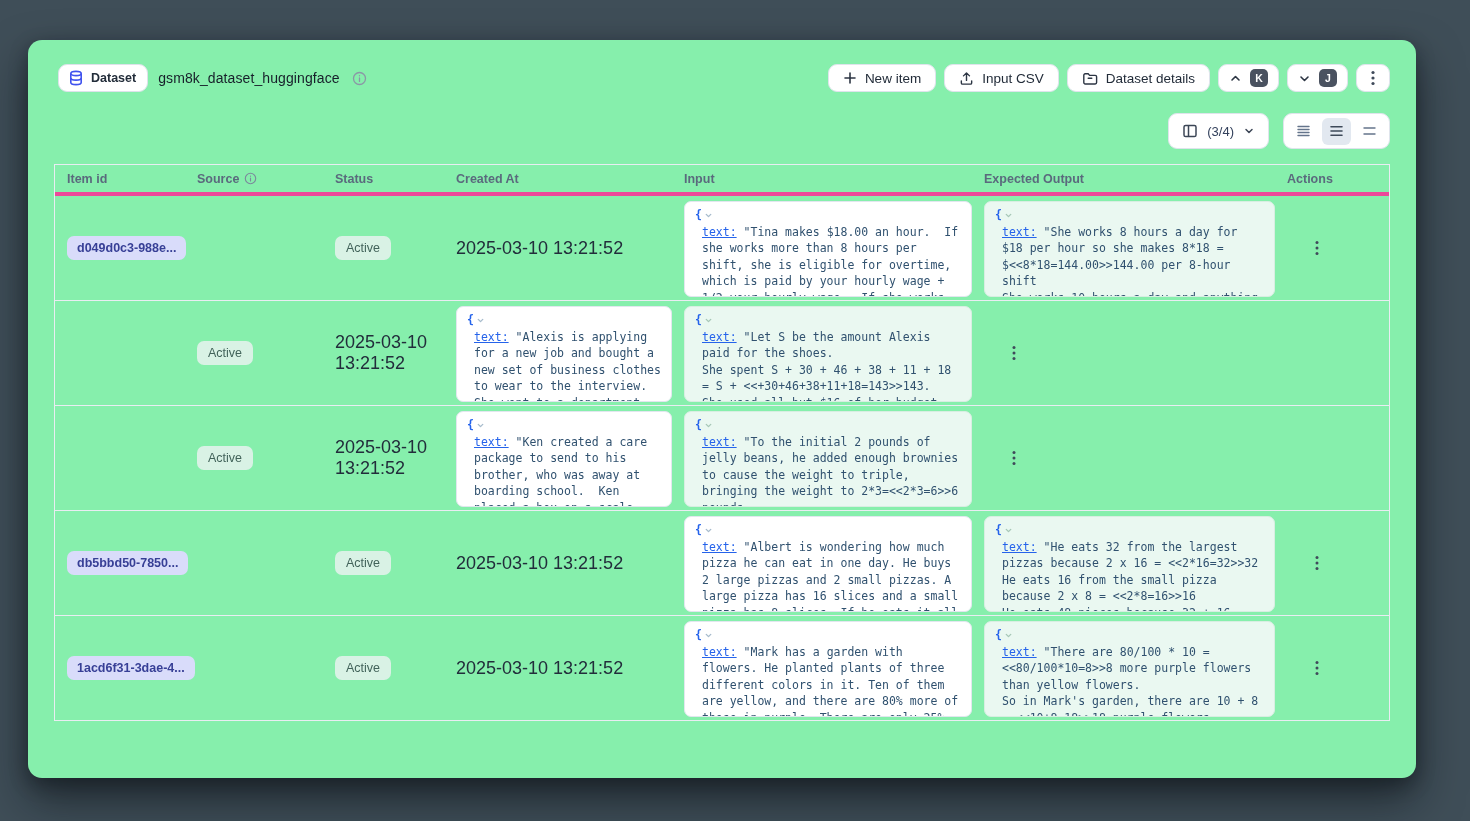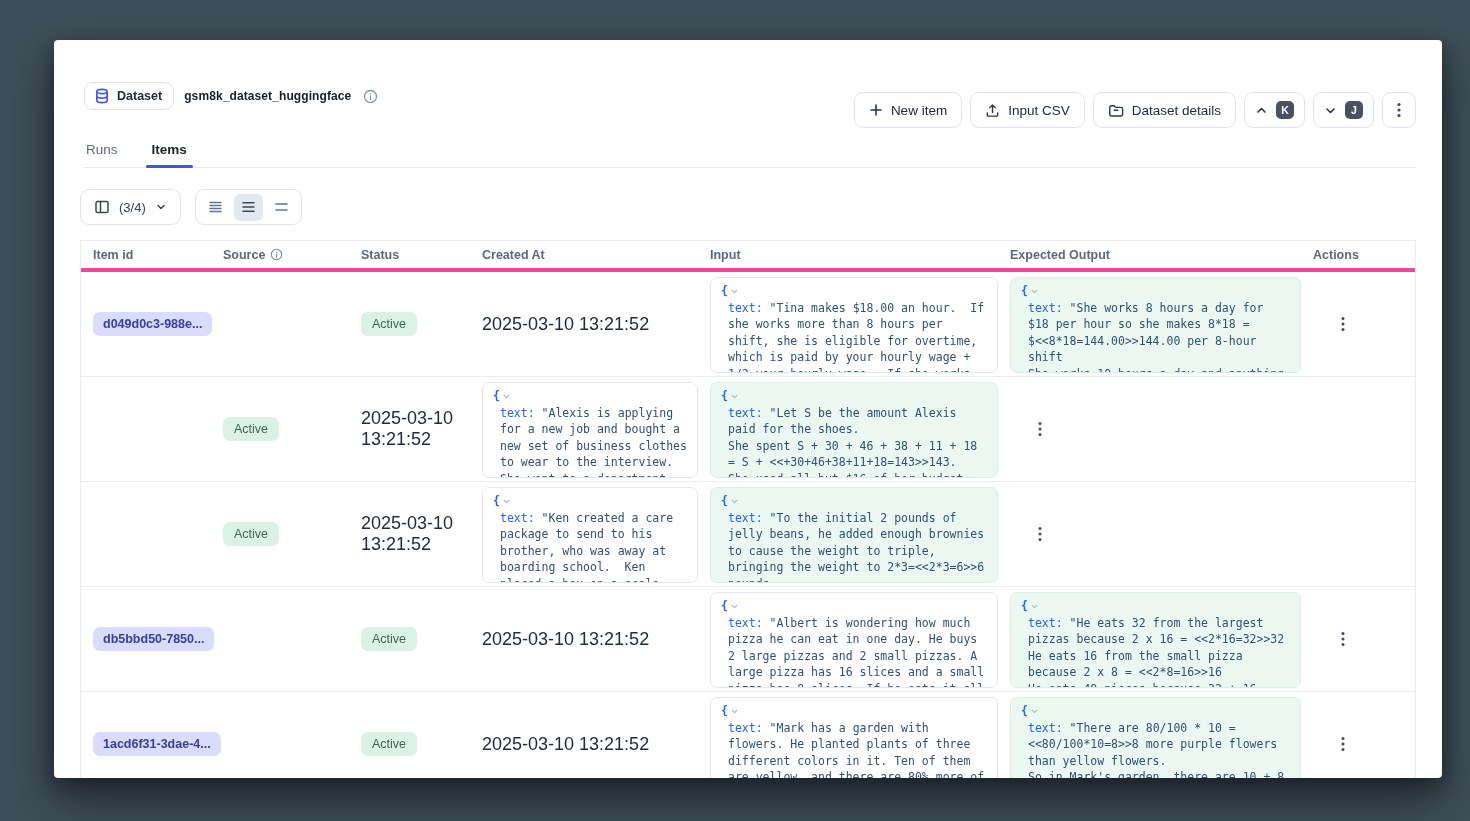--- a/index.html
+++ b/index.html
@@ -4,48 +4,48 @@
 <style>
   * { box-sizing: border-box; margin: 0; padding: 0; }
   html, body { width: 1470px; height: 821px; overflow: hidden; }
   body {
     background: #3f4e58;
     font-family: "Liberation Sans", sans-serif;
     position: relative;
   }
   .card {
     position: absolute;
-    left: 54px; top: 40px;
+    left: 28px; top: 40px;
     width: 1388px; height: 738px;
-    background: #ffffff;
-    border-radius: 4px;
+    background: #86efac;
+    border-radius: 14px;
     box-shadow: 0 22px 45px rgba(8,12,16,.55), 0 6px 18px rgba(8,12,16,.35);
     overflow: hidden;
   }
   
   .card-header {
     display: flex; align-items: center; justify-content: space-between;
     padding: 24px 26px 0 30px;
   }
   .header-left { display: flex; align-items: center; gap: 10px; }
   .ds-badge {
     display: inline-flex; align-items: center; gap: 7px;
     border: 1px solid #dde2ea; border-radius: 9px;
     padding: 5px 11px 5px 9px; background: #fff;
   }
   .ds-badge .label { font-size: 12.5px; font-weight: 700; color: #232d3a; }
-  .page-title { font-size: 12px; font-weight: 700; color: #171f2a; letter-spacing: .1px; }
+  .page-title { font-size: 14px; font-weight: 400; color: #171f2a; letter-spacing: .1px; }
   .info-icon { display: inline-flex; margin-left: 2px; }
   .header-actions { display: flex; align-items: center; gap: 8px; }
   .btn {
     display: inline-flex; align-items: center; gap: 8px;
-    height: 36px; padding: 0 14px;
+    height: 28px; padding: 0 14px;
     background: #fff; border: 1px solid #dfe4ec; border-radius: 9px;
     font-size: 13.5px; font-weight: 500; color: #222c39;
-    cursor: pointer; font-family: inherit; margin-top: 28px;
+    cursor: pointer; font-family: inherit;
   }
   .btn-icononly { padding: 0 10px; }
   .kbd-badge {
     display: inline-flex; align-items: center; justify-content: center;
     width: 18px; height: 18px; border-radius: 5px;
     background: #4a5260; color: #fff; font-size: 10.5px; font-weight: 700;
   }
   .kebab-btn { display: inline-flex; align-items: center; justify-content: center; width: 34px; }
   
   .tabs-wrap { padding: 0 26px 0 30px; margin-top: 14px; }
@@ -54,21 +54,21 @@
     font-size: 13.5px; padding: 0 2px 10px 2px; cursor: pointer;
     color: #5b6b7c; font-weight: 500; position: relative;
   }
   .tab.active { color: #19212b; font-weight: 700; }
   .tab.active::after {
     content: ""; position: absolute; left: -4px; right: -4px; bottom: -1px;
     height: 3px; background: #4053ee; border-radius: 2px;
   }
   
   .toolbar {
-    display: flex; align-items: center; gap: 14px;
+    display: flex; justify-content: flex-end; align-items: center; gap: 14px;
     padding: 0 26px; margin-top: 21px;
   }
   .columns-btn {
     display: inline-flex; align-items: center; gap: 9px;
     height: 36px; padding: 0 13px;
     border: 1px solid #dfe4ec; border-radius: 9px; background: #fff; cursor: pointer;
   }
   .columns-btn .count { font-size: 13px; font-weight: 500; color: #33415c; }
   .density-group {
     display: inline-flex; align-items: center; gap: 4px;
@@ -113,21 +113,21 @@
   .json-box {
     width: 291px; height: 96px; overflow: hidden;
     border: 1px solid #e2e7ef; border-radius: 7px; background: #fff;
     padding: 5px 10px 0 10px;
     font-family: "DejaVu Sans Mono", monospace;
     font-size: 11.5px; line-height: 16.5px;
   }
   .json-box.green { width: 294px; background: #eaf8f1; border-color: #d8eee2; }
   .brace-line { color: #2563eb; font-weight: 700; display: flex; align-items: center; gap: 2px; }
   .json-body { padding-left: 7px; white-space: pre-wrap; word-break: break-word; color: #30516f; }
-  .json-key { color: #2563eb; }
+  .json-key { color: #2563eb; text-decoration: underline; }
   .row-kebab {
     margin-left: 16px; width: 28px; height: 28px;
     display: inline-flex; align-items: center; justify-content: center;
     background: transparent; border: none; cursor: pointer; border-radius: 6px;
   }
   .icon { display: inline-flex; flex: none; }
 </style>
 </head>
 <body>
 
@@ -201,26 +201,20 @@
           <svg width="4" height="16" viewBox="0 0 4 16" fill="#3f4a5a">
               <circle cx="2" cy="2.5" r="1.6"></circle>
               <circle cx="2" cy="8" r="1.6"></circle>
               <circle cx="2" cy="13.5" r="1.6"></circle>
             </svg>
         </span>
       </button>
     </div>
   </div>
 
-  <div class="tabs-wrap">
-    <div class="tabs">
-      <div class="tab">Runs</div>
-      <div class="tab active">Items</div>
-    </div>
-  </div>
 
   <div class="toolbar">
     <button class="columns-btn">
       <span class="icon">
         <svg width="16" height="16" viewBox="0 0 16 16" fill="none" stroke="#3c4656" stroke-width="1.5">
             <rect x="2" y="2.5" width="12" height="11" rx="1.6"></rect>
             <path d="M6.5 2.5v11"></path>
           </svg>
       </span>
       <span class="count">(3/4)</span>

